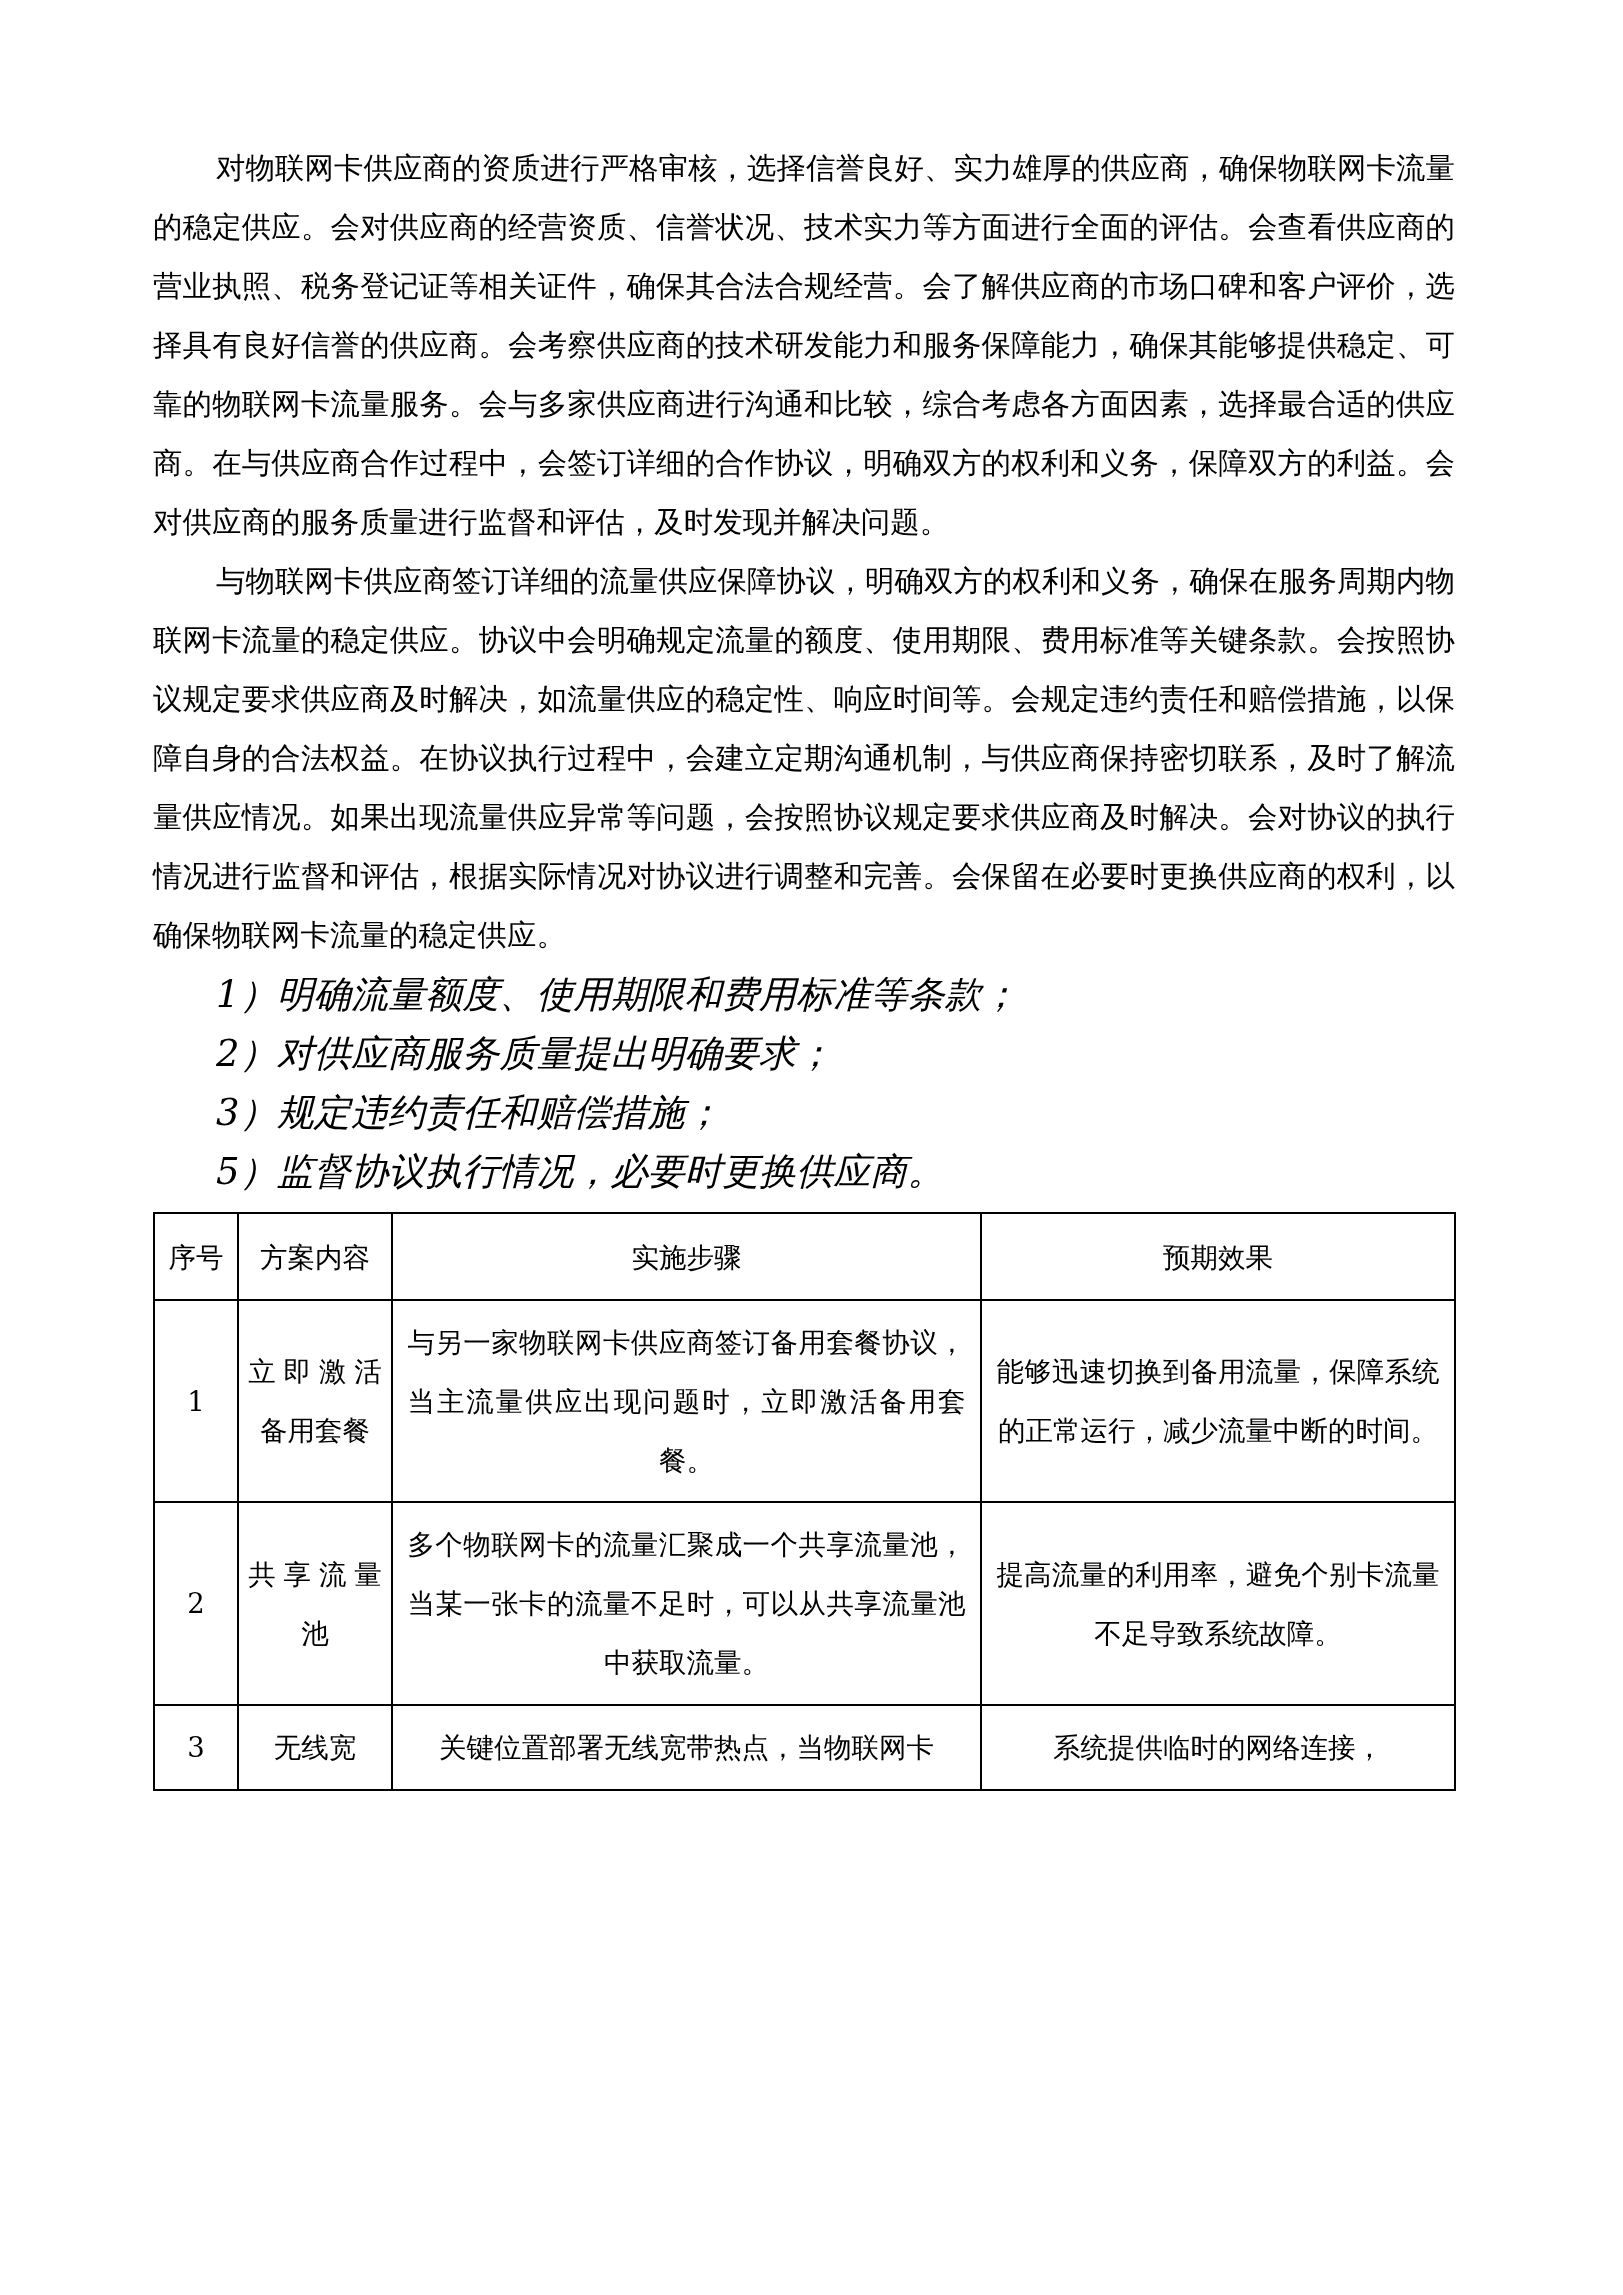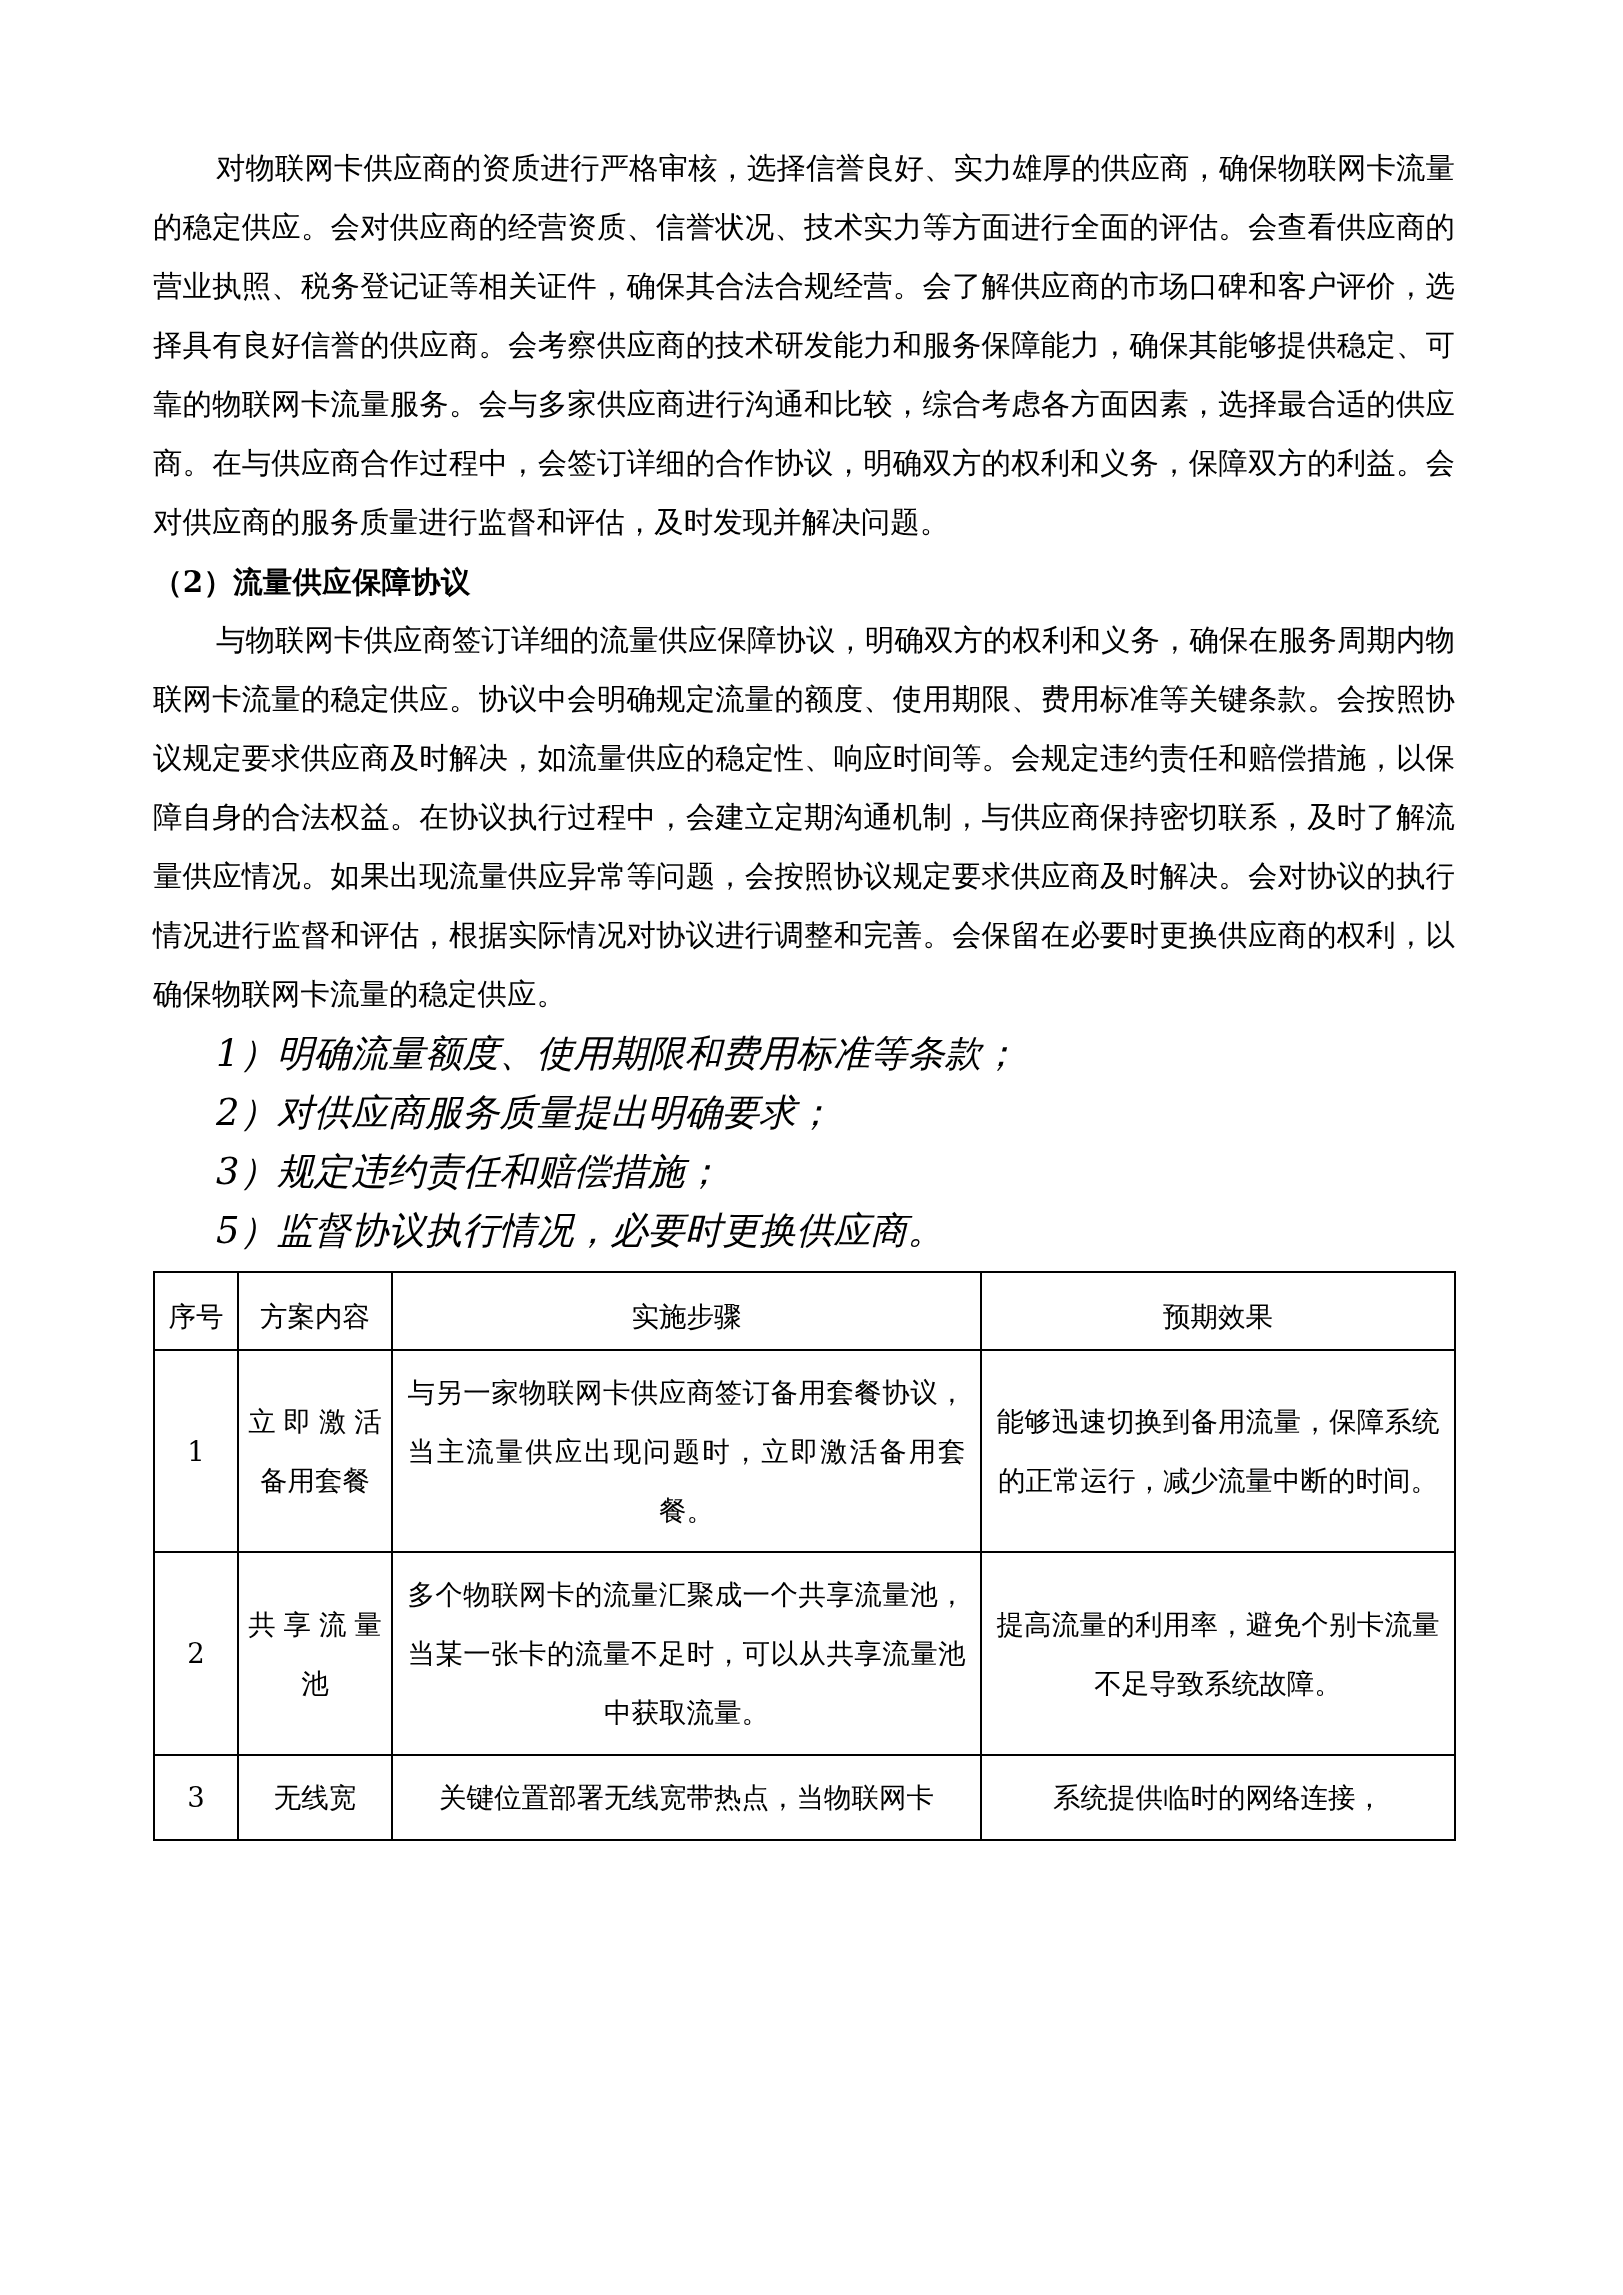--- a/index.html
+++ b/index.html
@@ -99,31 +99,30 @@
   table.plan td.c-name {
     text-align: justify;
     text-align-last: center;
     line-height: 59px;
   }
   table.plan th.c-seq, table.plan td.c-seq {
     line-height: 59px;
   }
 
   
-  table.plan tr.head td { padding-top: 14.4px; padding-bottom: 3px; }
+  table.plan tr.head td { padding-top: 14.4px; padding-bottom: 12px; }
 </style>
 </head>
 <body>
 
 <div class="page">
   <div class="content">
 
     <p class="para indent">对物联网卡供应商的资质进行严格审核，选择信誉良好、实力雄厚的供应商，确保物联网卡流量的稳定供应。会对供应商的经营资质、信誉状况、技术实力等方面进行全面的评估。会查看供应商的营业执照、税务登记证等相关证件，确保其合法合规经营。会了解供应商的市场口碑和客户评价，选择具有良好信誉的供应商。会考察供应商的技术研发能力和服务保障能力，确保其能够提供稳定、可靠的物联网卡流量服务。会与多家供应商进行沟通和比较，综合考虑各方面因素，选择最合适的供应商。在与供应商合作过程中，会签订详细的合作协议，明确双方的权利和义务，保障双方的利益。会对供应商的服务质量进行监督和评估，及时发现并解决问题。</p>
 
-    <h3 class="subhead">（2）流量供应保障协议</h3>
 
     <p class="para indent">与物联网卡供应商签订详细的流量供应保障协议，明确双方的权利和义务，确保在服务周期内物联网卡流量的稳定供应。协议中会明确规定流量的额度、使用期限、费用标准等关键条款。会按照协议规定要求供应商及时解决，如流量供应的稳定性、响应时间等。会规定违约责任和赔偿措施，以保障自身的合法权益。在协议执行过程中，会建立定期沟通机制，与供应商保持密切联系，及时了解流量供应情况。如果出现流量供应异常等问题，会按照协议规定要求供应商及时解决。会对协议的执行情况进行监督和评估，根据实际情况对协议进行调整和完善。会保留在必要时更换供应商的权利，以确保物联网卡流量的稳定供应。</p>
 
     <p class="listitem">1）明确流量额度、使用期限和费用标准等条款；</p>
     <p class="listitem">2）对供应商服务质量提出明确要求；</p>
     <p class="listitem">3）规定违约责任和赔偿措施；</p>
     <p class="listitem">5）监督协议执行情况，必要时更换供应商。</p>
 
 
     <div class="tbl-wrap">

